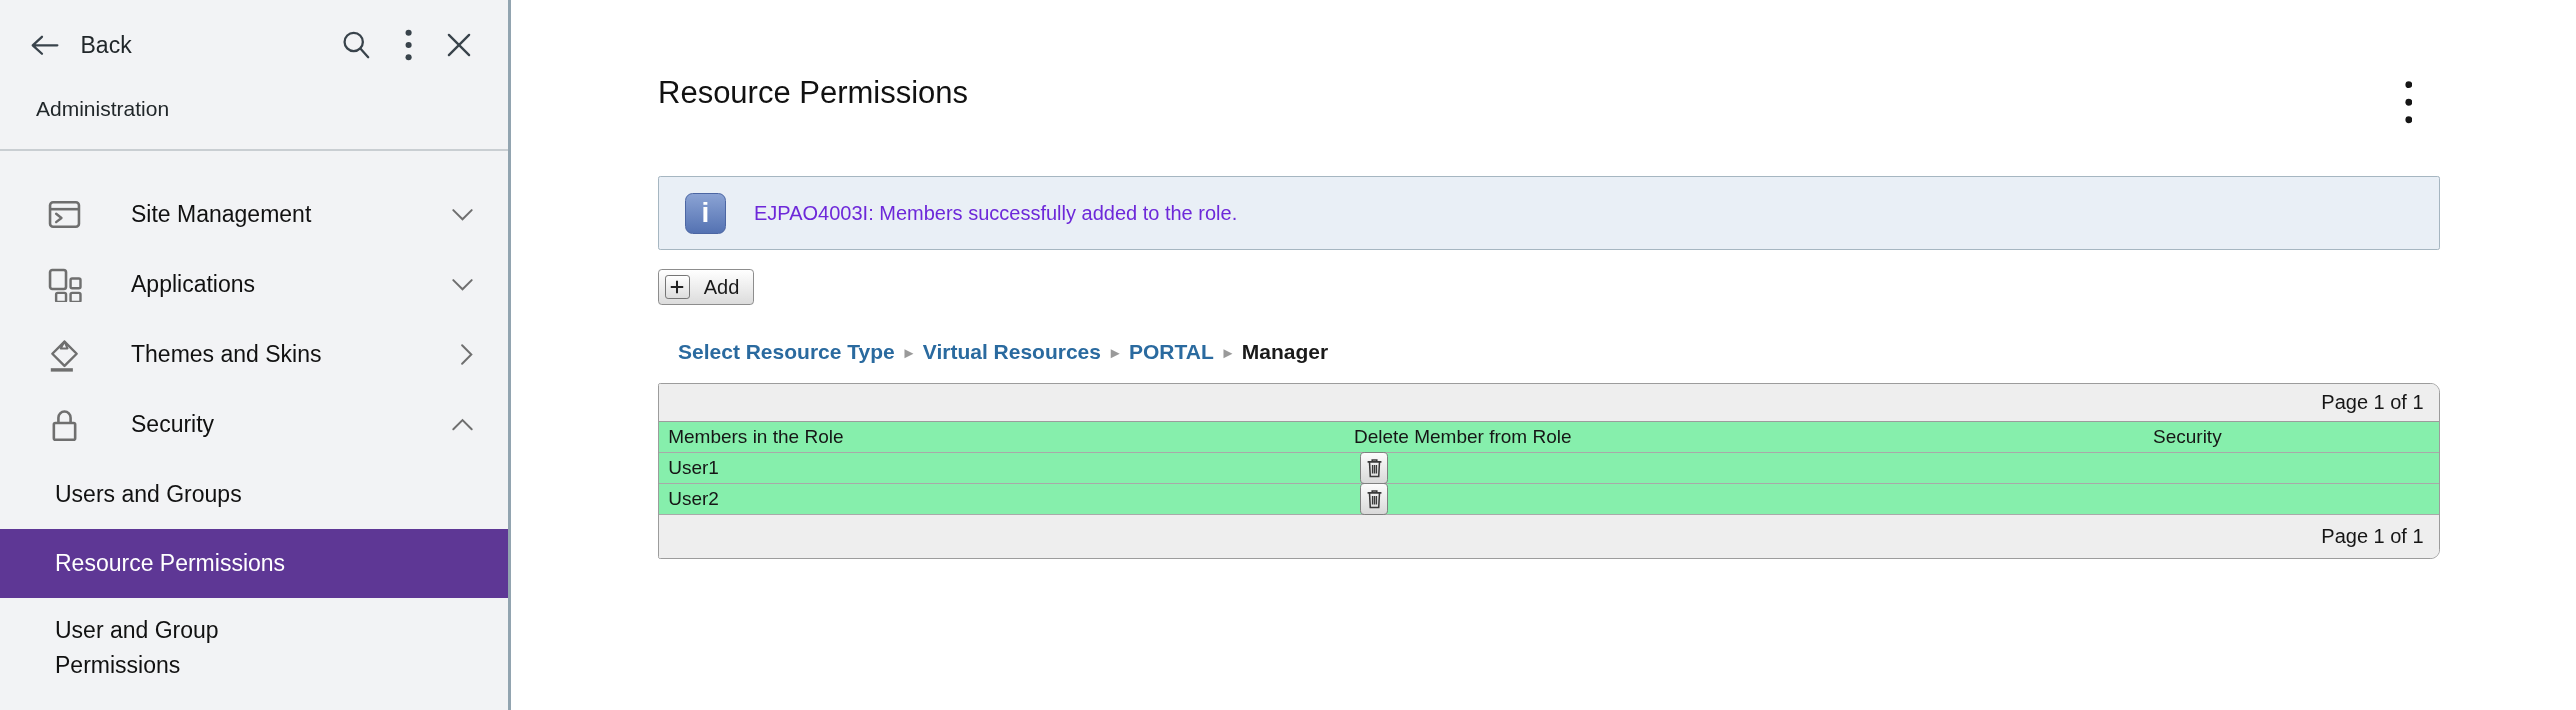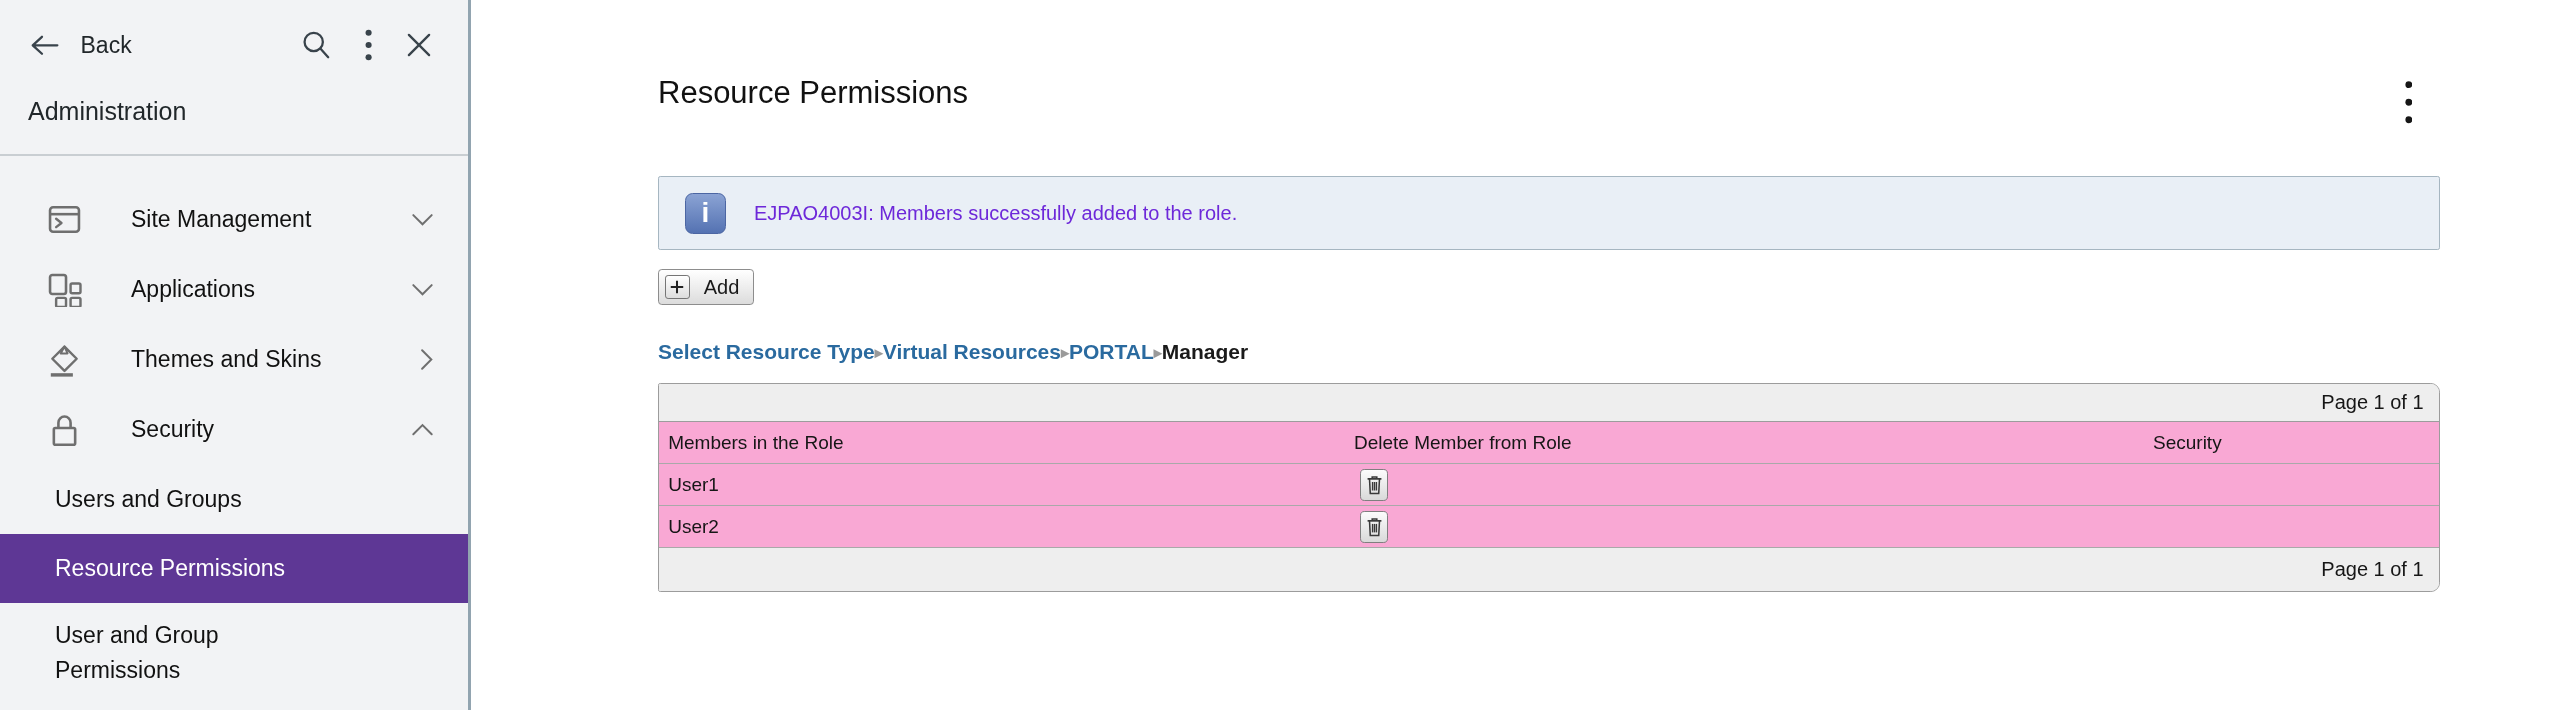--- a/index.html
+++ b/index.html
@@ -1,27 +1,27 @@
 <!DOCTYPE html>
 <html style="font-size:12.3px"><head>
 <meta charset="utf-8">
 <style>
   * { margin:0; padding:0; box-sizing:border-box; }
   html,body { width:2576px; height:711px; overflow:hidden; background:#ffffff;
               font-family:"Liberation Sans", sans-serif; color:#161616; }
 
   
-  .sidebar { position:fixed; left:0; top:0; width:471px; height:711px;
+  .sidebar { position:fixed; left:0; top:0; width:511px; height:711px;
              background:#f2f3f5; border-right:3.1px solid #92a4b0; }
   .sidebar-top { display:flex; align-items:center; padding:28px 35px 0 28px; }
   .back-group { display:flex; align-items:center; gap:21.5px; cursor:pointer; }
   .back-label { font-size:23px; color:#21272a; }
   .top-icons { margin-left:auto; display:flex; align-items:center; gap:32px; }
   .icon-btn { cursor:pointer; display:flex; align-items:center; justify-content:center; }
-  .admin-title { font-size:25px; font-weight:400; color:#21272a; margin:35px 0 0 28px; }
+  .admin-title { font-size:21px; font-weight:400; color:#21272a; margin:35px 0 0 36px; }
   .divider { height:1.5px; background:#c9ced2; margin-top:28px; }
   .nav { padding-top:29px; }
   .nav-item { height:70px; display:flex; align-items:center; padding:0 34px 0 31px; cursor:pointer;margin-left:16px; }
   .nav-icon { width:35px; height:35px; flex:none; }
   .nav-label { margin-left:49px; font-size:23px; color:#111; white-space:nowrap; }
   .chevron { margin-left:auto; flex:none; }
   .sub-item { min-height:69px; display:flex; align-items:center; padding-left:55px;
               font-size:23px; color:#111; cursor:pointer; }
   .sub-item.selected { background:#5e3795; color:#ffffff; }
   .sub-item.multiline { align-items:flex-start; padding-top:15.4px; padding-bottom:18.4px; line-height:35px; }
@@ -42,33 +42,33 @@
   .banner-text { margin-left:28px; font-size:20px; color:#6d28d9; }
 
   .add-btn { margin-top:19px; height:36px; display:inline-flex; align-items:center; gap:14px;
              padding:0 14px 0 6.1px; border:1.5px solid #8d8d8d; border-radius:3.8px;
              background:linear-gradient(#ffffff,#ececec 55%,#dcdcdc); cursor:pointer; font-size:20px; }
   .plus-box { width:24.6px; height:24.6px; border:1.5px solid #757575; border-radius:3.1px;
               background:linear-gradient(#ffffff,#dddddd); display:flex; align-items:center;
               justify-content:center; color:#222; }
   .add-label { color:#1a1a1a; }
 
-  .breadcrumb { margin-top:35px; display:flex; align-items:center; gap:0;
-                font-size:21px; font-weight:bold; }
+  .breadcrumb { margin-top:35px; display:flex; align-items:center; gap:10px;
+                font-size:21px; font-weight:bold;margin-left:20px; }
   .crumb-link { color:#2a6a9f; cursor:pointer; white-space:nowrap; }
   .crumb-sep { color:#9a9a9a; font-size:16px; }
   .crumb-current { color:#1a1a1a; }
 
   .table { margin-top:19px; border:1.5px solid #9c9c9c; border-radius:2.3px 9.2px 9.2px 2.3px; overflow:hidden; }
   .t-head { background:#eeeeee; height:38px; display:flex; justify-content:flex-end; align-items:center;
             padding:0 15.4px; font-size:20px; border-bottom:1.5px solid #9c9c9c; }
   .t-foot { background:#eeeeee; height:43px; display:flex; justify-content:flex-end; align-items:center;
             padding:0 15.4px; font-size:20px; }
-  .t-cols, .t-row { display:flex; align-items:center; height:42px; font-size:19px;
-                    background:#f9a8d4; border-bottom:1.5px solid #a9a9a9; }
+  .t-cols, .t-row { display:flex; align-items:center; height:31px; font-size:19px;
+                    background:#86efac; border-bottom:1.5px solid #a9a9a9; }
   .col-members { width:695px; padding-left:9.2px; }
   .col-delete { width:799px; }
   .col-inherited { flex:1; }
   .trash-btn { width:28px; height:32px; border:1.5px solid #7f7f7f; border-radius:4.6px; margin-left:6.1px;
                background:linear-gradient(#fcfcfc,#d9d9d9); display:flex; align-items:center;
                justify-content:center; cursor:pointer; }
   svg { display:block; }
 </style>
 </head>
 <body>

